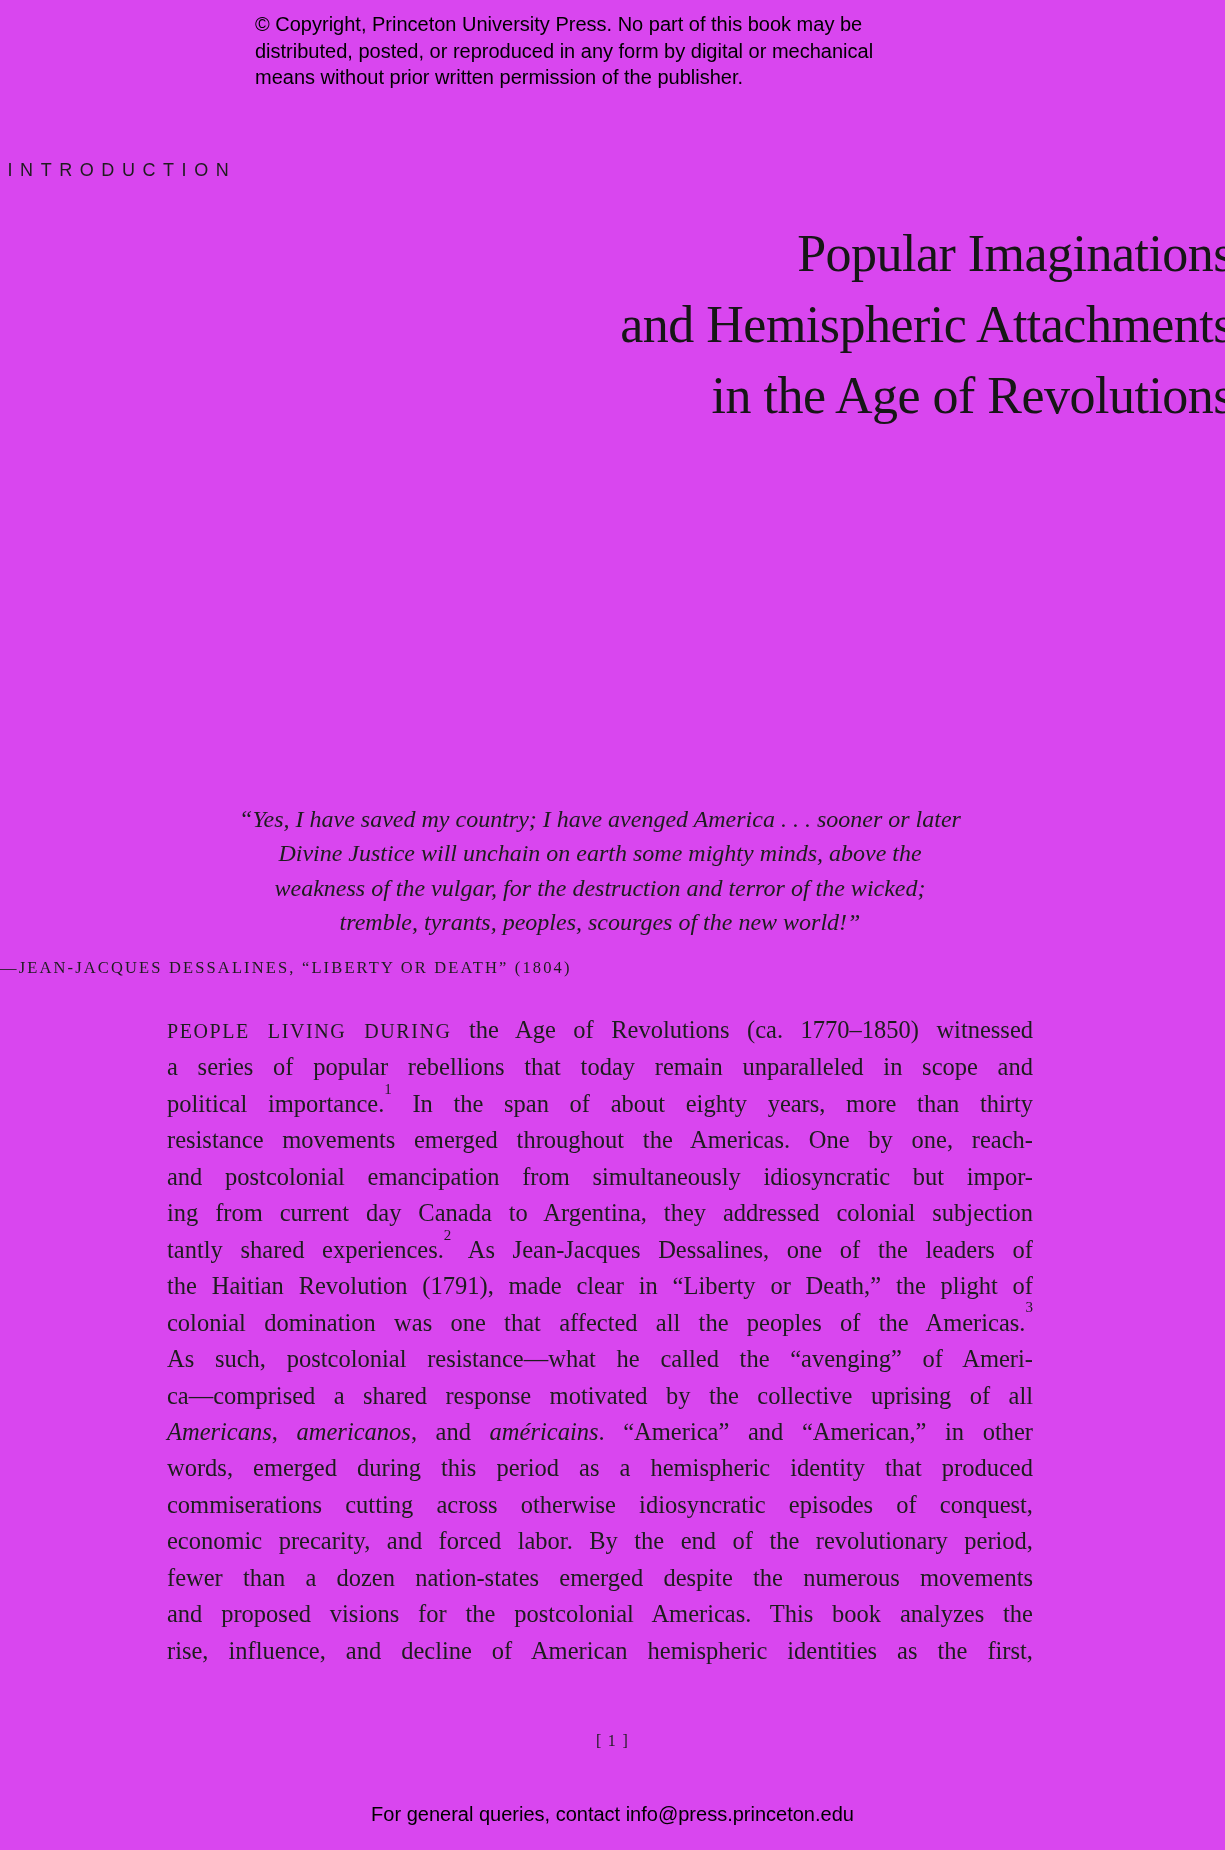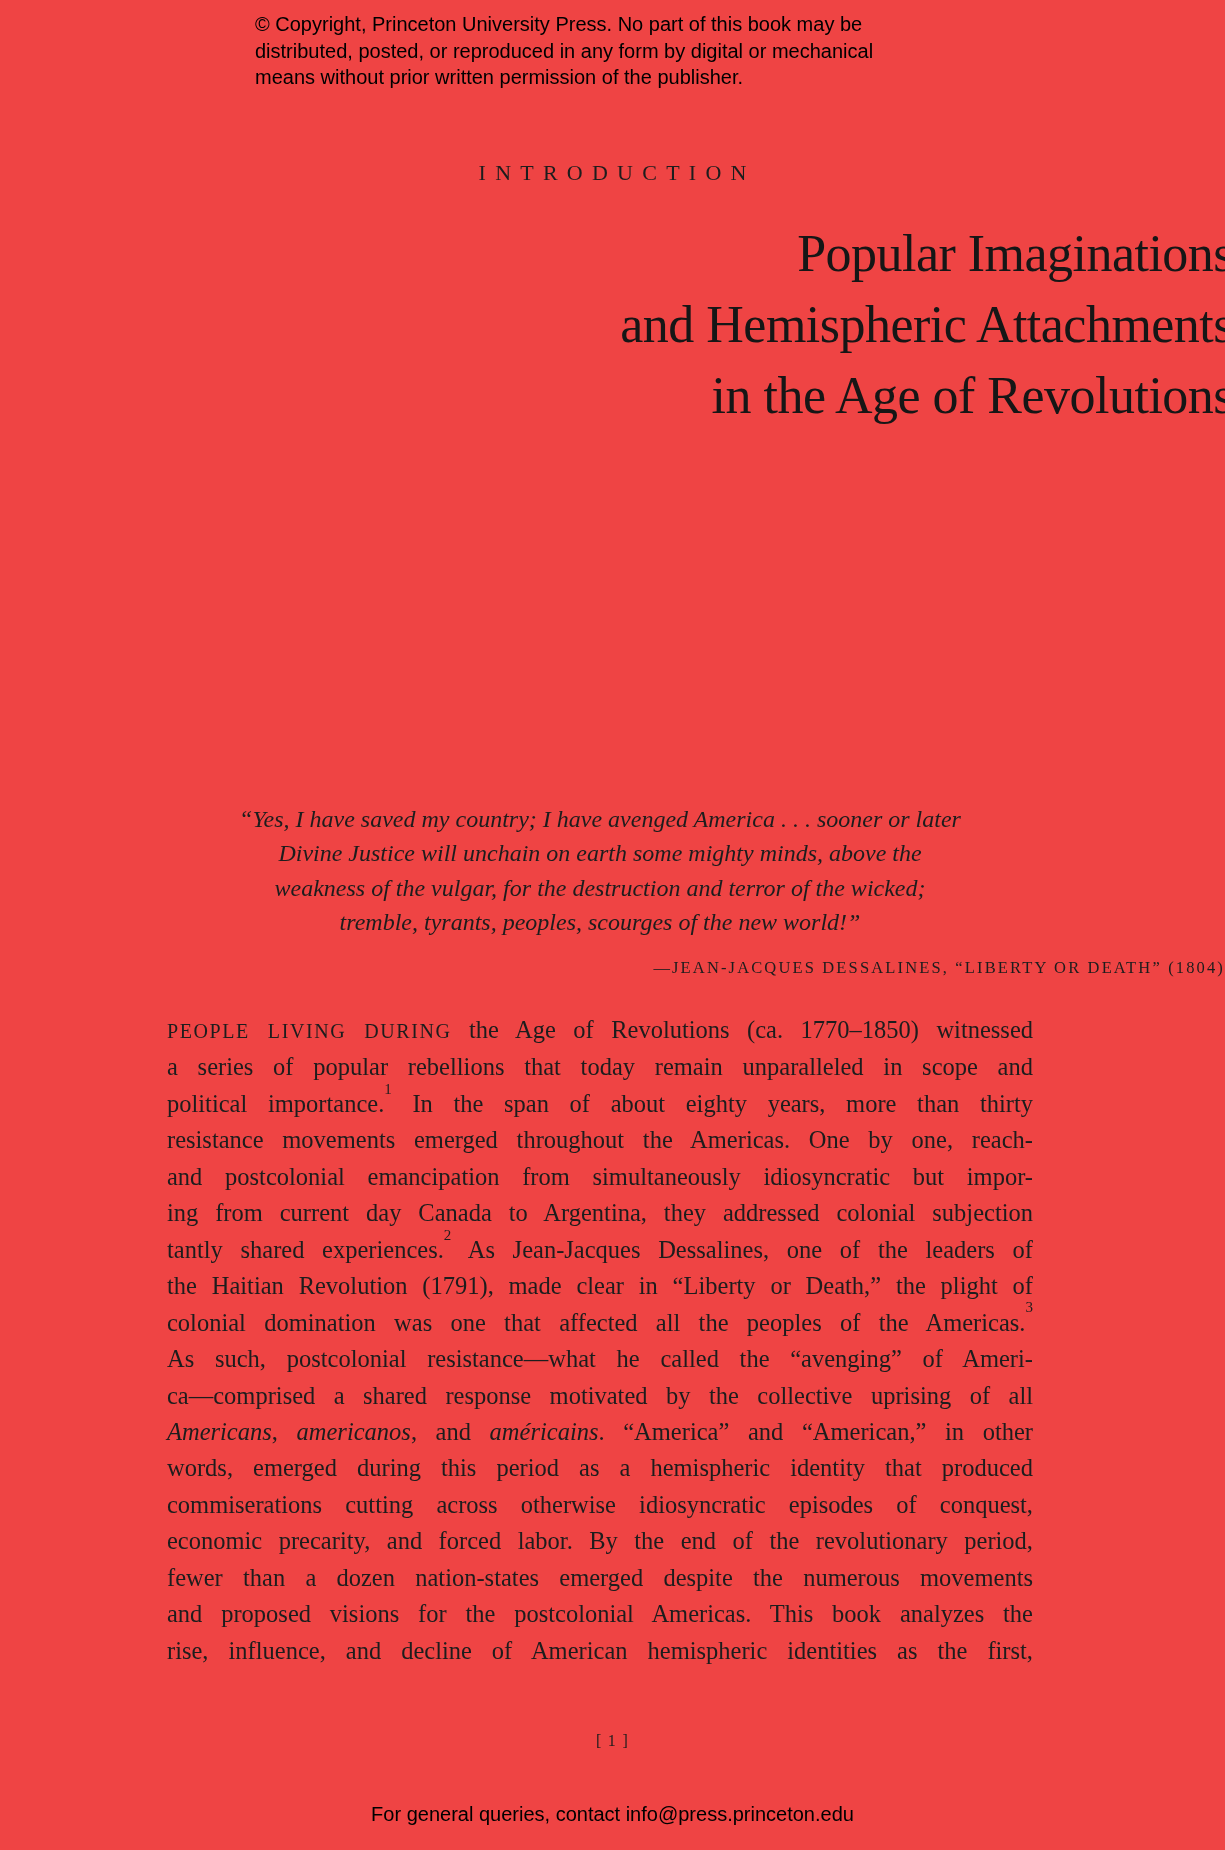--- a/index.html
+++ b/index.html
@@ -1,42 +1,41 @@
 <!DOCTYPE html>
 <html><head>
 <meta charset="utf-8">
 <style>
   html, body { margin: 0; padding: 0; background: #ffffff; }
   .page {
     position: relative;
     width: 1225px;
     height: 1850px;
-    background: #ef4444;
+    background: #d946ef;
     color: #1d1d1d;
     overflow: hidden;
   }
 
   .copyright {
     position: absolute;
     left: 255px;
     top: 11px;
     font-family: "Liberation Sans", sans-serif;
     font-size: 20px;
     line-height: 26.5px;
     color: #000000;
   }
 
   .section-label {
     position: absolute;
     left: 0;
     top: 160px;
     width: 100%;
-    text-align: center;
-    font-family: Liberation Serif, serif;
-    font-size: 22px;
+    font-family: Liberation Sans, sans-serif;
+    font-size: 18px;
     letter-spacing: 0.42em;
     text-indent: 0.42em;
     color: #1d1d1d;
   }
 
   .title {
     position: absolute;
     left: 8px;
     top: 218px;
     width: 100%;
@@ -60,21 +59,21 @@
     font-size: 24px;
     line-height: 34.4px;
     color: #1d1d1d;
   }
 
   .attribution {
     position: absolute;
     left: 0;
     top: 958px;
     width: 100%;
-    text-align: right;
+    text-align: left;
     font-family: "Liberation Serif", serif;
     font-size: 16.5px;
     letter-spacing: 0.13em;
     color: #1d1d1d;
   }
 
   .body-text {
     position: absolute;
     left: 167px;
     top: 1012px;

